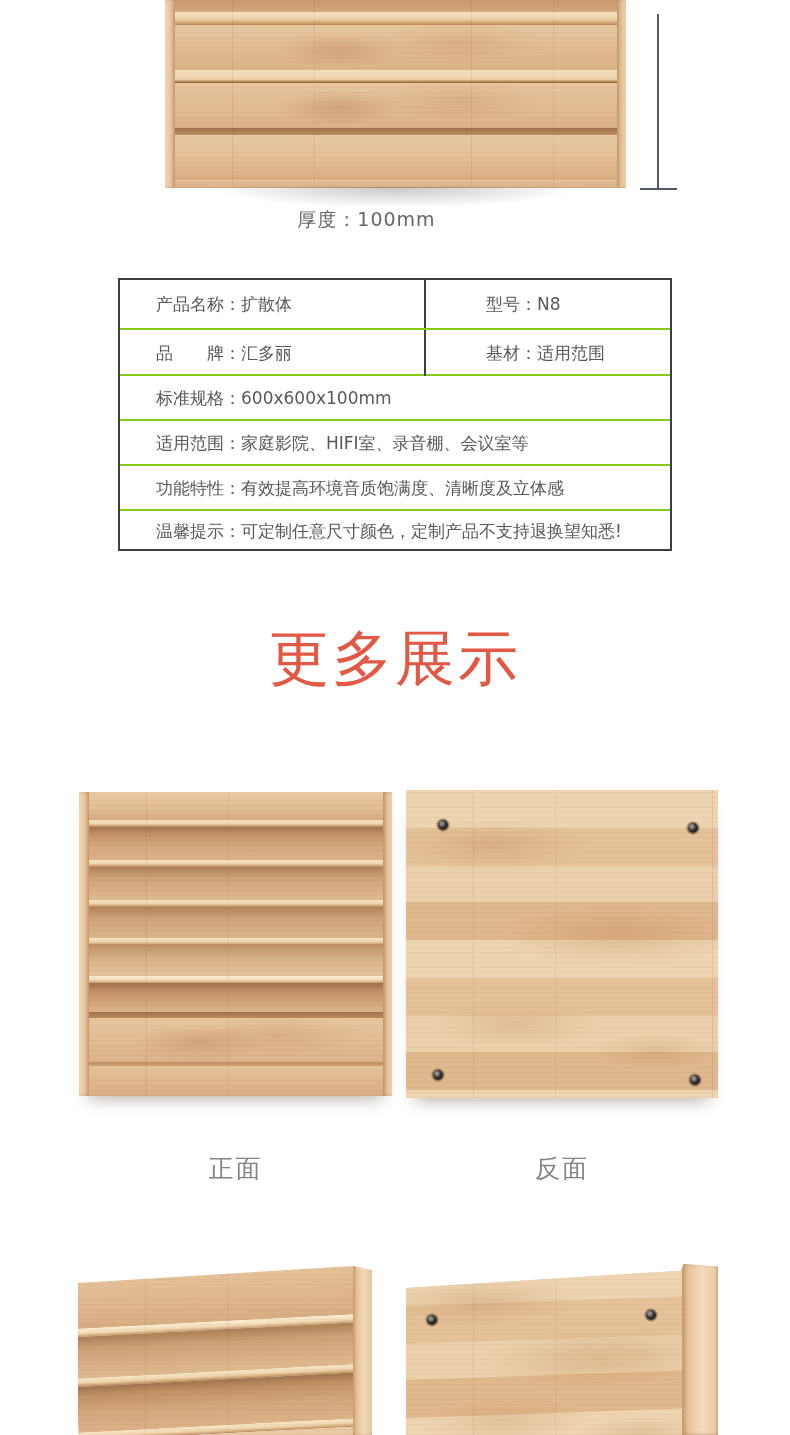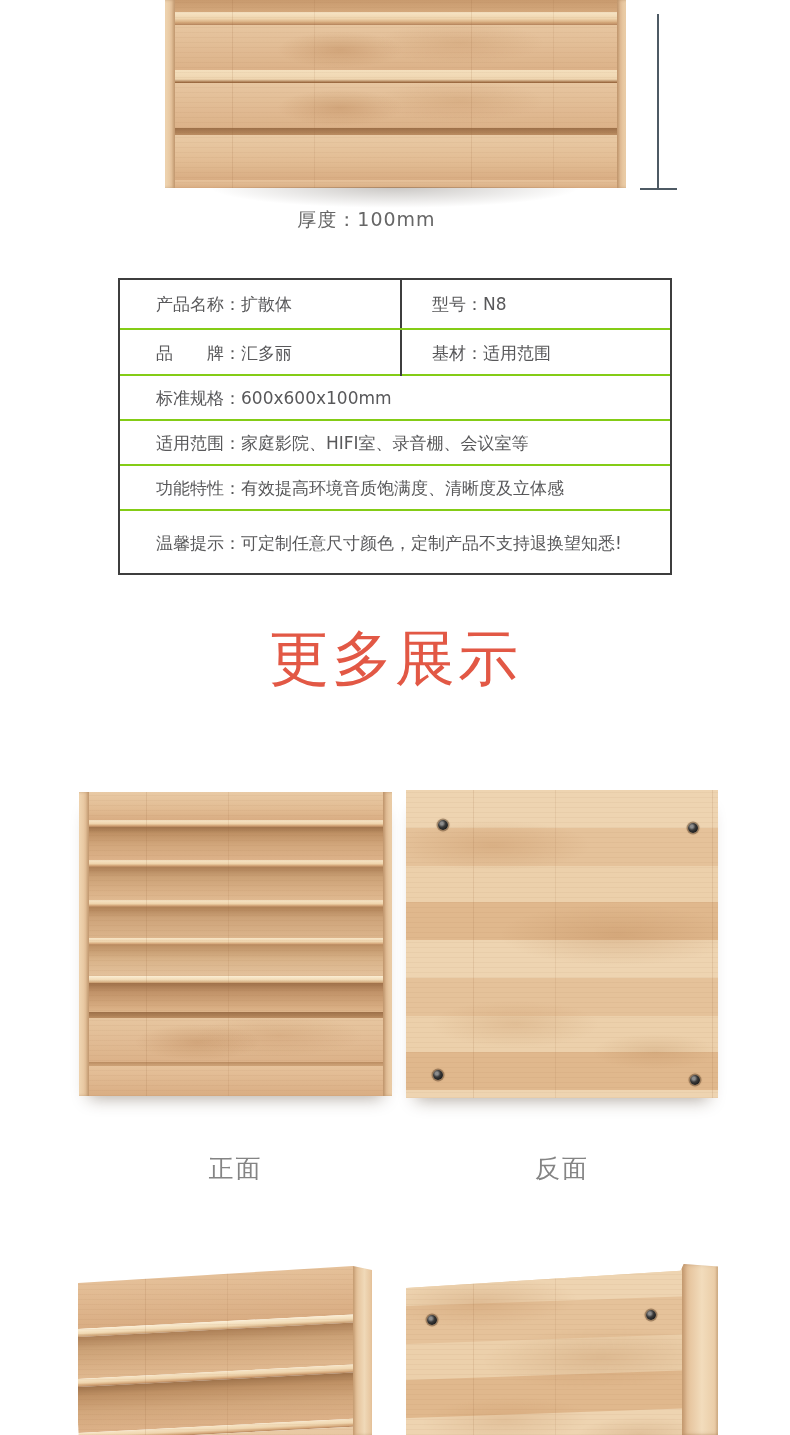--- a/index.html
+++ b/index.html
@@ -59,24 +59,24 @@
   .measure-line { position:absolute; left:657px; top:14px; width:2px; height:176px; background:#4e5a64; }
   .measure-tick { position:absolute; left:640px; top:188px; width:37px; height:2px; background:#4e5a64; }
   .hero-caption { position:absolute; left:165px; top:207px; width:461px; text-align:center;
     transform:translateX(-29px); font-size:19px; color:#666; letter-spacing:1px; }
 
   
   .spec-table { position:absolute; left:118px; top:278px; width:554px; border:2px solid #3e3e3e; color:#58585a; font-size:17px; }
   .spec-row { display:flex; border-top:2px solid #84cc16; }
   .spec-row:first-child { border-top:none; }
   .spec-cell { display:flex; align-items:center; padding-left:36px; }
-  .spec-cell.half-l { width:282px; border-right:2px solid #3e3e3e; }
-  .spec-cell.half-r { flex:1; padding-left:30px; }
+  .spec-cell.half-l { width:306px; border-right:2px solid #3e3e3e; }
+  .spec-cell.half-r { flex:1; padding-left:60px; }
   .spec-cell.full { width:100%; }
-  .h48{height:48px} .h46{height:46px} .h45{height:45px} .h56{height:64px}
+  .h48{height:48px} .h46{height:46px} .h45{height:45px} .h56{height:40px}
 
   
   .more-title { position:absolute; top:624px; left:0; width:790px; text-align:center;
     font-size:60px; line-height:1.15; color:#e25845; letter-spacing:3px; font-weight:500; }
   .more-sub { position:absolute; top:701px; left:0; width:790px; text-align:center;
     font-size:19px; color:#7c7c7c; letter-spacing:1px; }
 
   
   .front-photo { left:79px;  top:792px; width:313px; height:304px; box-shadow:0 12px 16px -10px rgba(60,40,20,.4); }
   .back-photo  { left:406px; top:790px; width:312px; height:308px; box-shadow:0 12px 16px -10px rgba(60,40,20,.4); }

